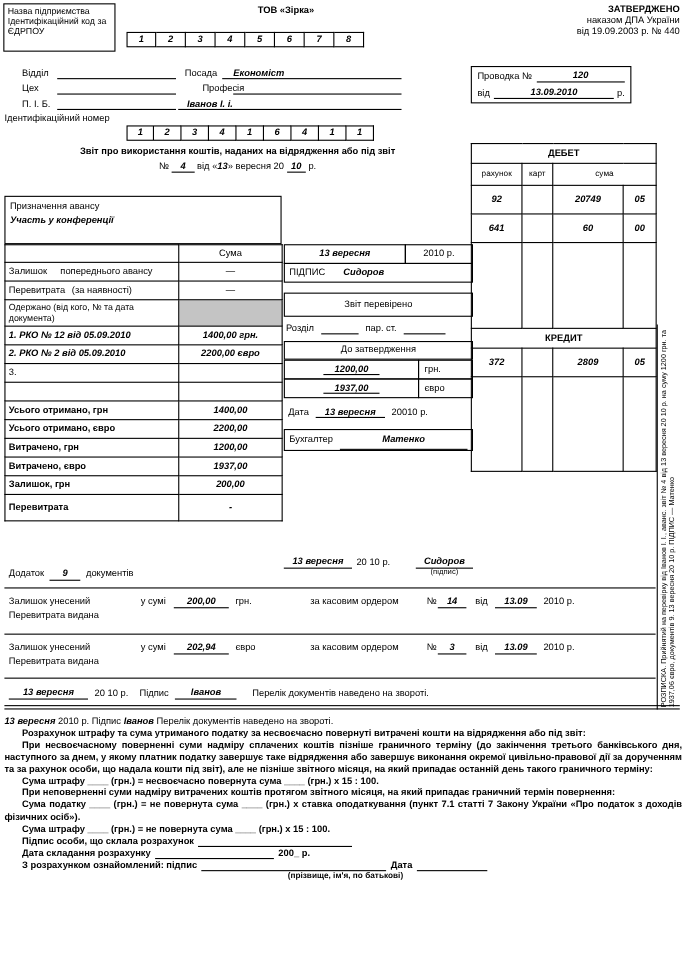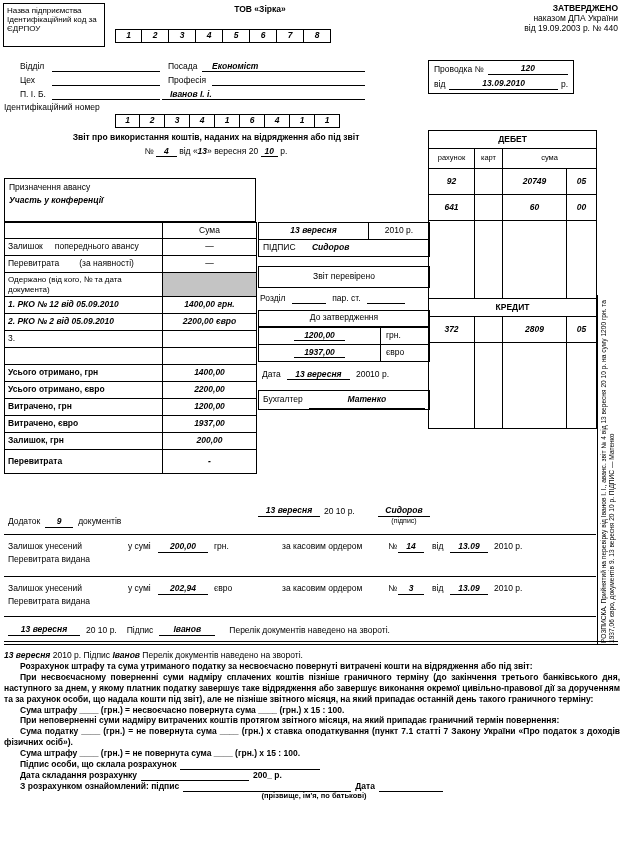--- a/index.html
+++ b/index.html
@@ -52,21 +52,21 @@
   </div>
 
   <span class="abs" style="left:20px;top:62px">Відділ</span>
   <div class="line" style="left:52px;top:62px;width:108px"></div>
   <span class="abs" style="left:168px;top:62px">Посада</span>
   <div class="line" style="left:202px;top:62px;width:163px"></div>
   <span class="abs bi" style="left:212px;top:62px">Економіст</span>
 
   <span class="abs" style="left:20px;top:76px">Цех</span>
   <div class="line" style="left:52px;top:76px;width:108px"></div>
-  <span class="abs" style="left:168px;top:76px">Професія</span>
+  <span class="abs" style="left:184px;top:76px">Професія</span>
   <div class="line" style="left:212px;top:76px;width:153px"></div>
 
   <span class="abs" style="left:20px;top:90px">П. І. Б.</span>
   <div class="line" style="left:52px;top:90px;width:108px"></div>
   <div class="line" style="left:162px;top:90px;width:203px"></div>
   <span class="abs bi" style="left:170px;top:90px">Іванов І. і.</span>
 
   <span class="abs" style="left:4px;top:103px">Ідентифікаційний номер</span>
   <div class="cells" style="left:115px;top:114px">
     <span class="cell" style="width:25px;height:14px">1</span>
@@ -166,21 +166,21 @@
     <tbody>
         <tr style="height:16px">
           <td></td>
           <td class="ctr">Сума</td>
         </tr>
     <tr style="height:17px">
           <td><span>Залишок</span><span style="margin-left:12px">попереднього авансу</span></td>
           <td class="ctr">—</td>
         </tr>
     <tr style="height:17px">
-          <td><span>Перевитрата</span><span style="margin-left:20px">(за наявності)</span></td>
+          <td><span>Перевитрата</span><span style="margin-left:6px">(за наявності)</span></td>
           <td class="ctr">—</td>
         </tr>
     <tr style="height:24px">
           <td style="font-size:8px">Одержано (від кого, № та дата документа)</td>
           <td style="background:#c4c4c4"></td>
         </tr>
     <tr style="height:17px">
           <td class="bi">1. РКО № 12 від 05.09.2010</td>
           <td class="bi ctr">1400,00 грн.</td>
         </tr>

